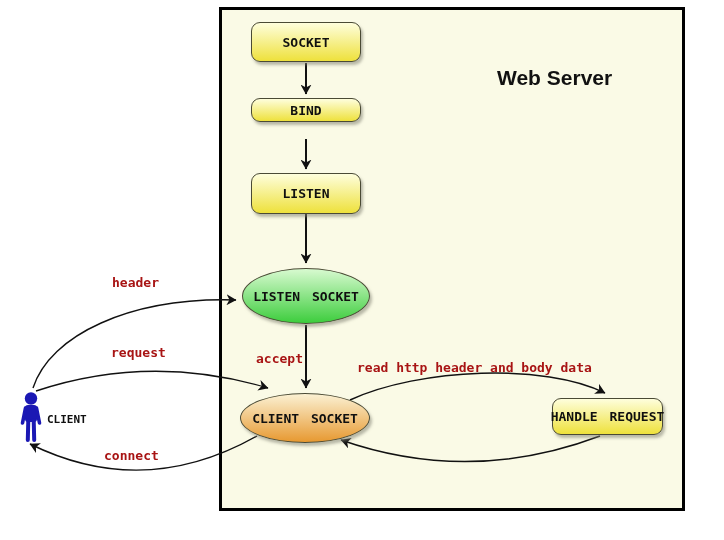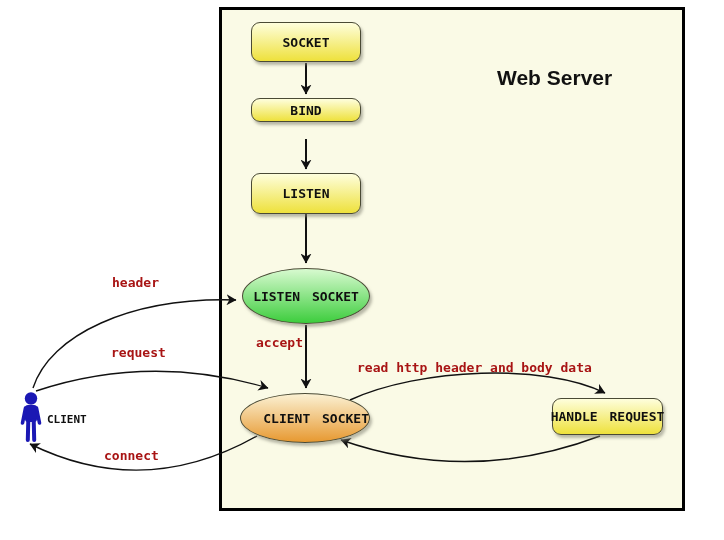--- a/index.html
+++ b/index.html
@@ -48,36 +48,36 @@
     border-radius:50%;
     box-shadow:2px 3px 3px rgba(130,130,115,0.55);
   }
   .ellipse-green{ background:linear-gradient(to bottom, var(--node-green-top), var(--node-green-bottom)); }
   .ellipse-orange{ background:linear-gradient(to bottom, var(--node-orange-top), var(--node-orange-bottom)); }
 
   .n-socket{left:251px;top:22px;width:110px;height:40px;}
   .n-bind{left:251px;top:98px;width:110px;height:24px;}
   .n-listen{left:251px;top:173px;width:110px;height:41px;}
   .n-listen-socket{left:242px;top:268px;width:128px;height:56px;}
-  .n-client-socket{left:240px;top:393px;width:130px;height:50px;justify-content:flex-end;}
+  .n-client-socket{left:240px;top:393px;width:130px;height:50px;}
   .n-handle-request{left:552px;top:398px;width:111px;height:37px;}
 
   .edge-label{
     position:absolute;
     font-weight:bold;
     font-size:13px;
     line-height:14px;
     color:var(--edge-label-red);
     white-space:nowrap;
     z-index:4;
   }
   .lbl-connect{left:112px;top:276px;}
   .lbl-request{left:111px;top:346px;}
   .lbl-response{left:104px;top:449px;}
-  .lbl-accept{left:256px;top:336px;}
+  .lbl-accept{left:256px;top:352px;}
   .lbl-read{left:357px;top:345px;margin-top:16px;}
   .lbl-write{left:372px;top:440px;}
 
   .actor-label{
     position:absolute;
     left:47px;top:413px;
     font-weight:bold;
     font-size:11px;
     color:#101010;
     z-index:4;

